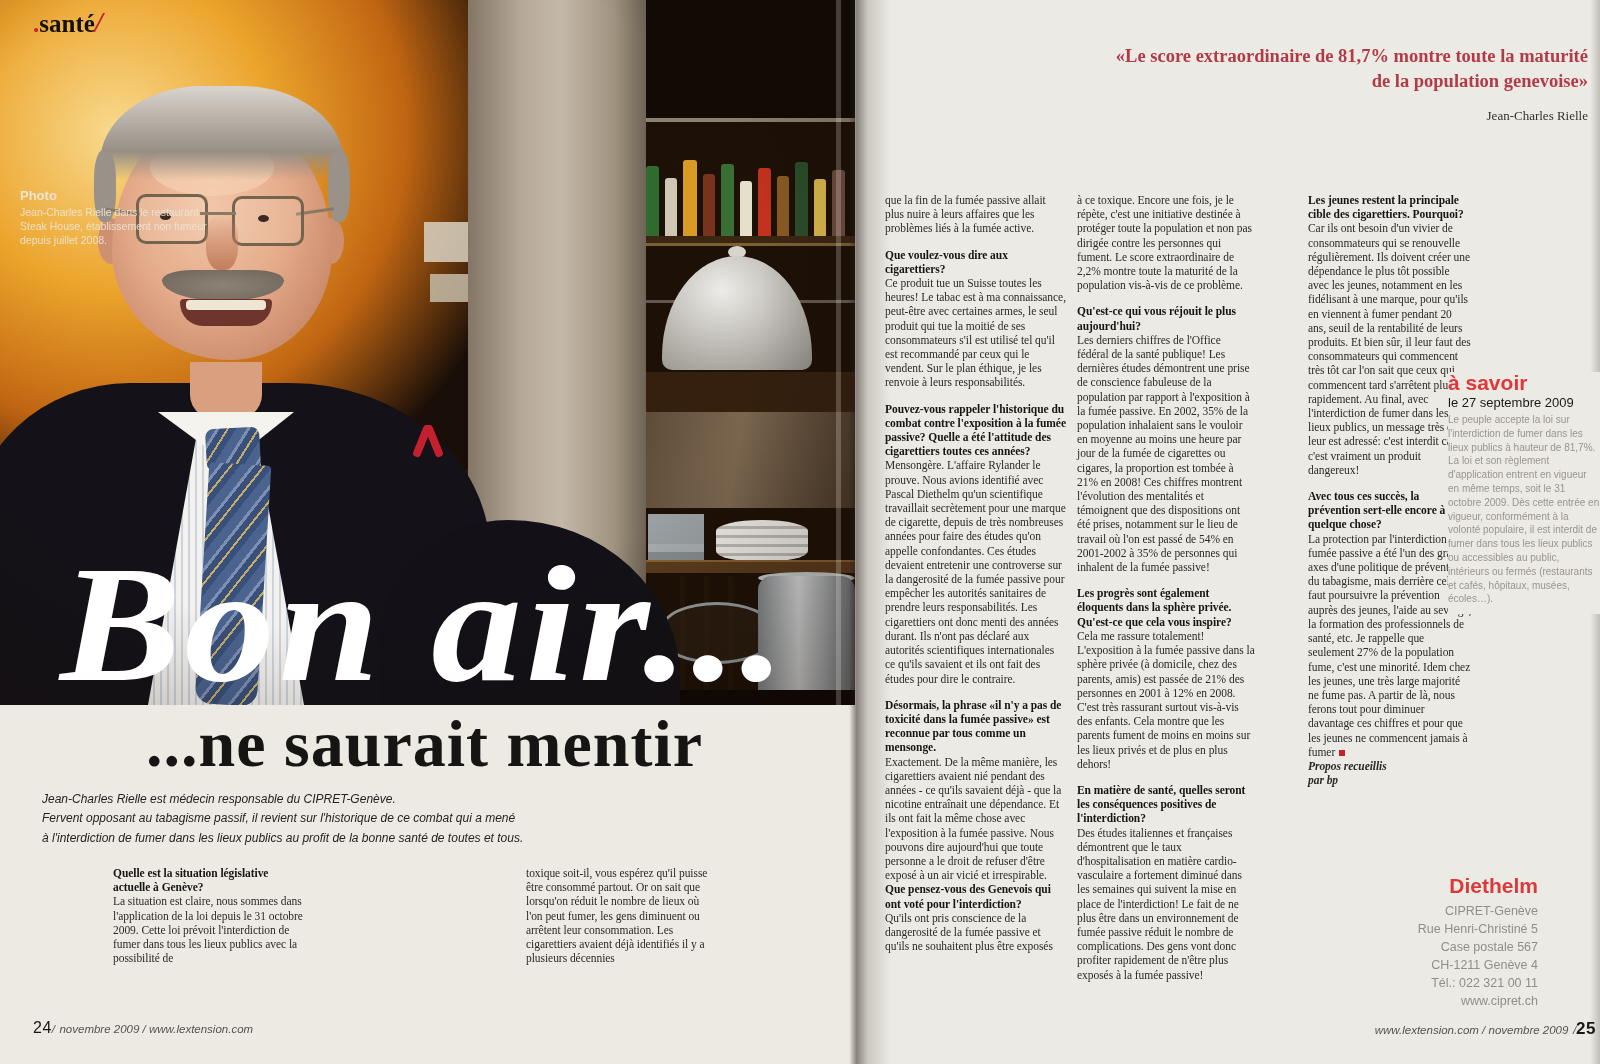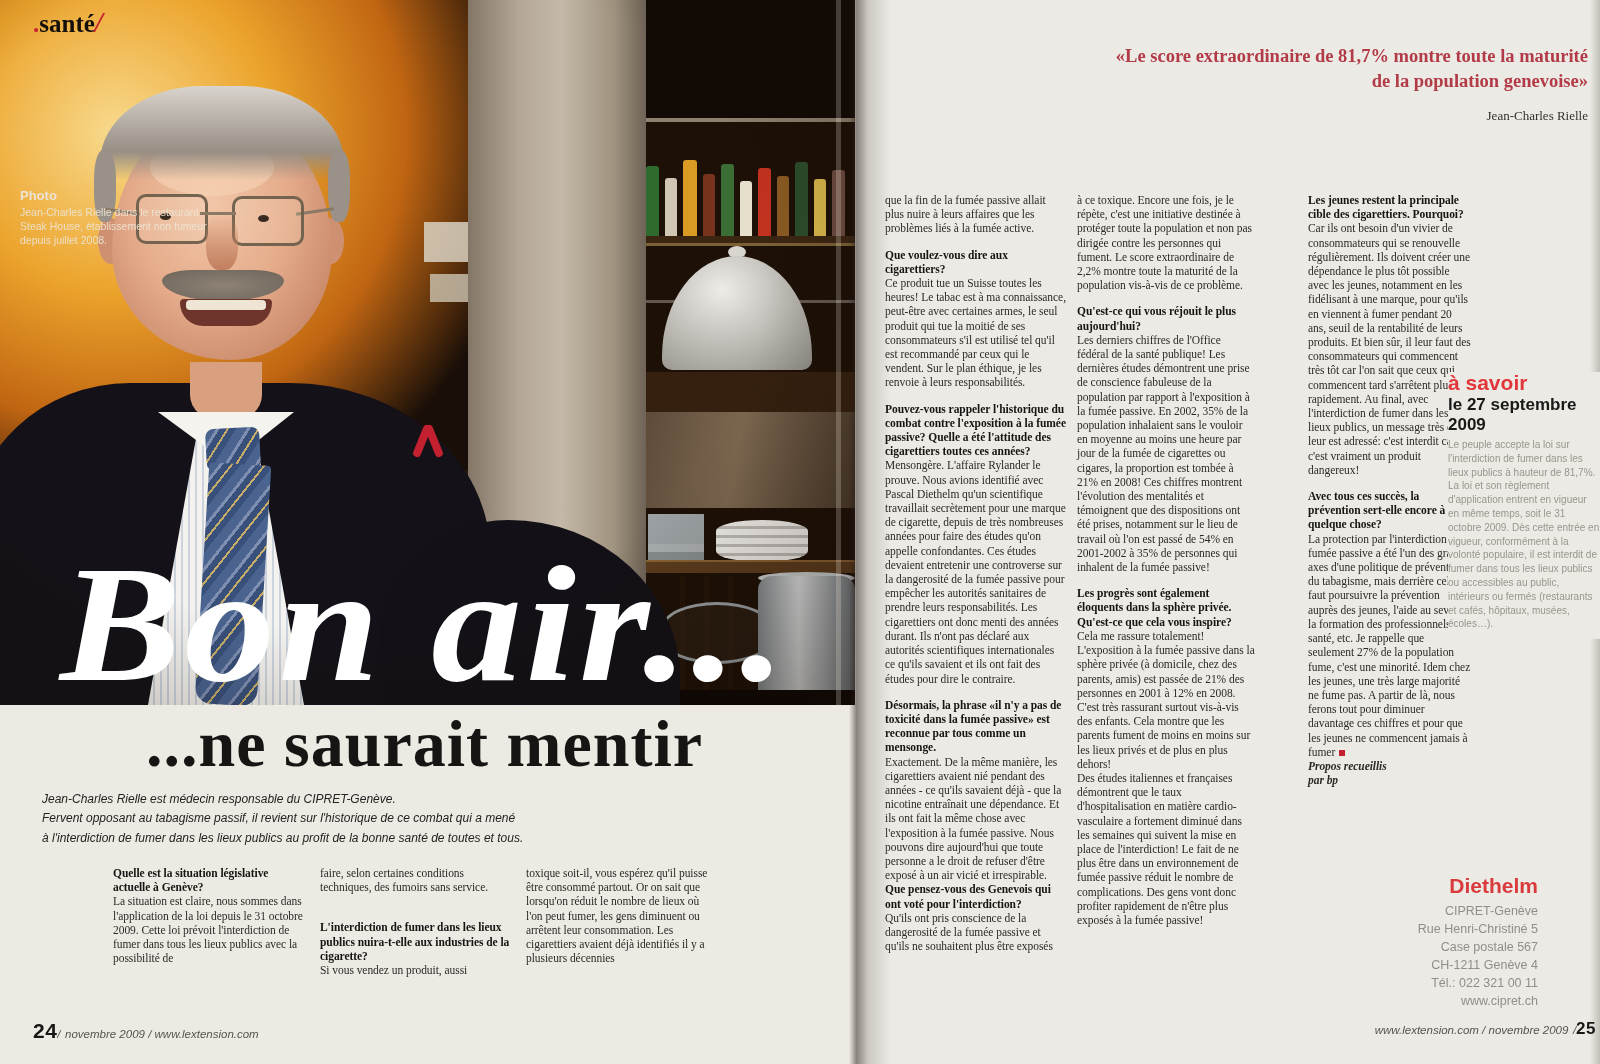--- a/index.html
+++ b/index.html
@@ -95,21 +95,21 @@
   
   .col{position:absolute;font-size:11.5px;line-height:14.2px;color:#2b2a27;letter-spacing:-0.05px;}
   .col p{margin:0;}
   .col p.q{font-weight:bold;color:#151513;margin-top:12px;}
   .col p.q.first{margin-top:0;}
   .col p.q.tight{margin-top:0;}
   .col p.q.wide-gap{margin-top:26px;}
   .lcol{top:866px;width:192px;}
   #lcol1{left:113px;} #lcol2{left:320px;} #lcol3{left:526px;}
   #footer-left{left:33px;top:1019px;font-family:"Liberation Sans",sans-serif;color:#55534e;}
-  #footer-left .pgnum{font-weight:700;font-size:21px;color:#181715;letter-spacing:.5px;}
+  #footer-left .pgnum{font-weight:400;font-size:16px;color:#181715;letter-spacing:.5px;}
   #footer-left .it{font-style:italic;font-size:11.5px;}
 
   
   #gutter{left:849px;top:0;width:42px;height:1064px;z-index:7;
     background:linear-gradient(90deg,rgba(40,28,22,0) 0%,rgba(40,28,22,.5) 18%,rgba(90,78,66,.22) 45%,rgba(236,233,227,0) 100%);}
 
   
   #page-right{left:855px;top:0;width:745px;height:1064px;background:#eceae5;}
   #page-right .edge{position:absolute;right:0;top:0;width:10px;height:1064px;
     background:linear-gradient(90deg,rgba(0,0,0,0),rgba(95,88,75,.3));}
@@ -118,21 +118,21 @@
   #quote-attr{margin-top:9px;font-weight:normal;font-size:13px;color:#33312e;}
   #rcol1{left:885px;top:193px;width:182px;}
   #rcol2{left:1077px;top:193px;width:178px;}
   #rcol3{left:1308px;top:193px;width:164px;}
   .end::after{content:"";display:inline-block;width:6px;height:6px;background:#c3202e;margin-left:4px;}
   .sig{font-weight:bold;font-style:italic;margin-top:3px;}
 
   #sidebar{left:1448px;top:372px;width:152px;z-index:4;background:#eceae5;padding-bottom:8px;
     font-family:"Liberation Sans",sans-serif;}
   #sidebar .sb-head{font-size:21px;font-weight:bold;color:#e1373b;line-height:22px;}
-  #sidebar .sb-sub{font-size:17px;font-weight:bold;color:#191917;margin:1px 0 3px 0;}
+  #sidebar .sb-sub{font-size:13px;font-weight:normal;color:#191917;margin:1px 0 3px 0;}
   #sidebar .sb-body{font-size:10px;line-height:13.8px;color:#9a958c;}
 
   #contact{left:1376px;top:874px;width:162px;text-align:right;font-family:"Liberation Sans",sans-serif;}
   #contact .ct-head{font-size:21px;font-weight:bold;color:#d93a3c;margin-bottom:4px;}
   #contact .ct-line{font-size:12.5px;line-height:18px;color:#918e88;}
 
   #footer-right{right:52px;top:1019px;text-align:right;font-family:"Liberation Sans",sans-serif;color:#55534e;}
   #footer-right .it{font-style:italic;font-size:11.5px;}
   #footer-right .pgnum{font-weight:800;font-size:17px;color:#181715;letter-spacing:.5px;}
 </style>
@@ -232,25 +232,20 @@
     <div id="intro" class="abs">
       <div>Jean-Charles Rielle est médecin responsable du CIPRET-Genève.</div>
       <div>Fervent opposant au tabagisme passif, il revient sur l'historique de ce combat qui a mené</div>
       <div>à l'interdiction de fumer dans les lieux publics au profit de la bonne santé de toutes et tous.</div>
     </div>
 
     <div id="lcol1" class="col lcol">
       <p class="q first">Quelle est la situation législative actuelle à Genève?</p>
       <p class="a">La situation est claire, nous sommes dans l'application de la loi depuis le 31 octobre 2009. Cette loi prévoit l'interdiction de fumer dans tous les lieux publics avec la possibilité de</p>
     </div>
-    <div id="lcol2" class="col lcol">
-      <p class="a">faire, selon certaines conditions techniques, des fumoirs sans service.</p>
-      <p class="q wide-gap">L'interdiction de fumer dans les lieux publics nuira-t-elle aux industries de la cigarette?</p>
-      <p class="a">Si vous vendez un produit, aussi</p>
-    </div>
     <div id="lcol3" class="col lcol">
       <p class="a">toxique soit-il, vous espérez qu'il puisse être consommé partout. Or on sait que lorsqu'on réduit le nombre de lieux où l'on peut fumer, les gens diminuent ou arrêtent leur consommation. Les cigarettiers avaient déjà identifiés il y a plusieurs décennies</p>
     </div>
 
     <div id="footer-left" class="abs"><span class="pgnum">24</span><span class="it">/</span> <span class="it">novembre 2009 / www.lextension.com</span></div>
   </div>
 
   <div id="gutter" class="abs"></div>
 
   <div id="page-right" class="abs">
@@ -274,20 +269,21 @@
     <p class="q tight">Que pensez-vous des Genevois qui ont voté pour l'interdiction?</p>
     <p class="a">Qu'ils ont pris conscience de la dangerosité de la fumée passive et qu'ils ne souhaitent plus être exposés</p>
   </div>
 
   <div id="rcol2" class="col">
     <p class="a">à ce toxique. Encore une fois, je le répète, c'est une initiative destinée à protéger toute la population et non pas dirigée contre les personnes qui fument. Le score extraordinaire de 2,2% montre toute la maturité de la population vis-à-vis de ce problème.</p>
     <p class="q">Qu'est-ce qui vous réjouit le plus aujourd'hui?</p>
     <p class="a">Les derniers chiffres de l'Office fédéral de la santé publique! Les dernières études démontrent une prise de conscience fabuleuse de la population par rapport à l'exposition à la fumée passive. En 2002, 35% de la population inhalaient sans le vouloir en moyenne au moins une heure par jour de la fumée de cigarettes ou cigares, la proportion est tombée à 21% en 2008! Ces chiffres montrent l'évolution des mentalités et témoignent que des dispositions ont été prises, notamment sur le lieu de travail où l'on est passé de 54% en 2001-2002 à 35% de personnes qui inhalent de la fumée passive!</p>
     <p class="q">Les progrès sont également éloquents dans la sphère privée. Qu'est-ce que cela vous inspire?</p>
     <p class="a">Cela me rassure totalement! L'exposition à la fumée passive dans la sphère privée (à domicile, chez des parents, amis) est passée de 21% des personnes en 2001 à 12% en 2008. C'est très rassurant surtout vis-à-vis des enfants. Cela montre que les parents fument de moins en moins sur les lieux privés et de plus en plus dehors!</p>
+    <p class="q">En matière de santé, quelles seront les conséquences positives de l'interdiction?</p>
     <p class="a">Des études italiennes et françaises démontrent que le taux d'hospitalisation en matière cardio-vasculaire a fortement diminué dans les semaines qui suivent la mise en place de l'interdiction! Le fait de ne plus être dans un environnement de fumée passive réduit le nombre de complications. Des gens vont donc profiter rapidement de n'être plus exposés à la fumée passive!</p>
   </div>
 
   <div id="rcol3" class="col">
     <p class="q first">Les jeunes restent la principale cible des cigarettiers. Pourquoi?</p>
     <p class="a">Car ils ont besoin d'un vivier de consommateurs qui se renouvelle régulièrement. Ils doivent créer une dépendance le plus tôt possible avec les jeunes, notamment en les fidélisant à une marque, pour qu'ils en viennent à fumer pendant 20 ans, seuil de la rentabilité de leurs produits. Et bien sûr, il leur faut des consommateurs qui commencent très tôt car l'on sait que ceux qui commencent tard s'arrêtent plus rapidement. Au final, avec l'interdiction de fumer dans les lieux publics, un message très clair leur est adressé: c'est interdit car c'est vraiment un produit dangereux!</p>
     <p class="q">Avec tous ces succès, la prévention sert-elle encore à quelque chose?</p>
     <p class="a end">La protection par l'interdiction de la fumée passive a été l'un des grands axes d'une politique de prévention du tabagisme, mais derrière cela, il faut poursuivre la prévention auprès des jeunes, l'aide au sevrage, la formation des professionnels de santé, etc. Je rappelle que seulement 27% de la population fume, c'est une minorité. Idem chez les jeunes, une très large majorité ne fume pas. A partir de là, nous ferons tout pour diminuer davantage ces chiffres et pour que les jeunes ne commencent jamais à fumer</p>
     <p class="sig">Propos recueillis</p>
     <p class="sig" style="margin-top:0">par bp</p>

